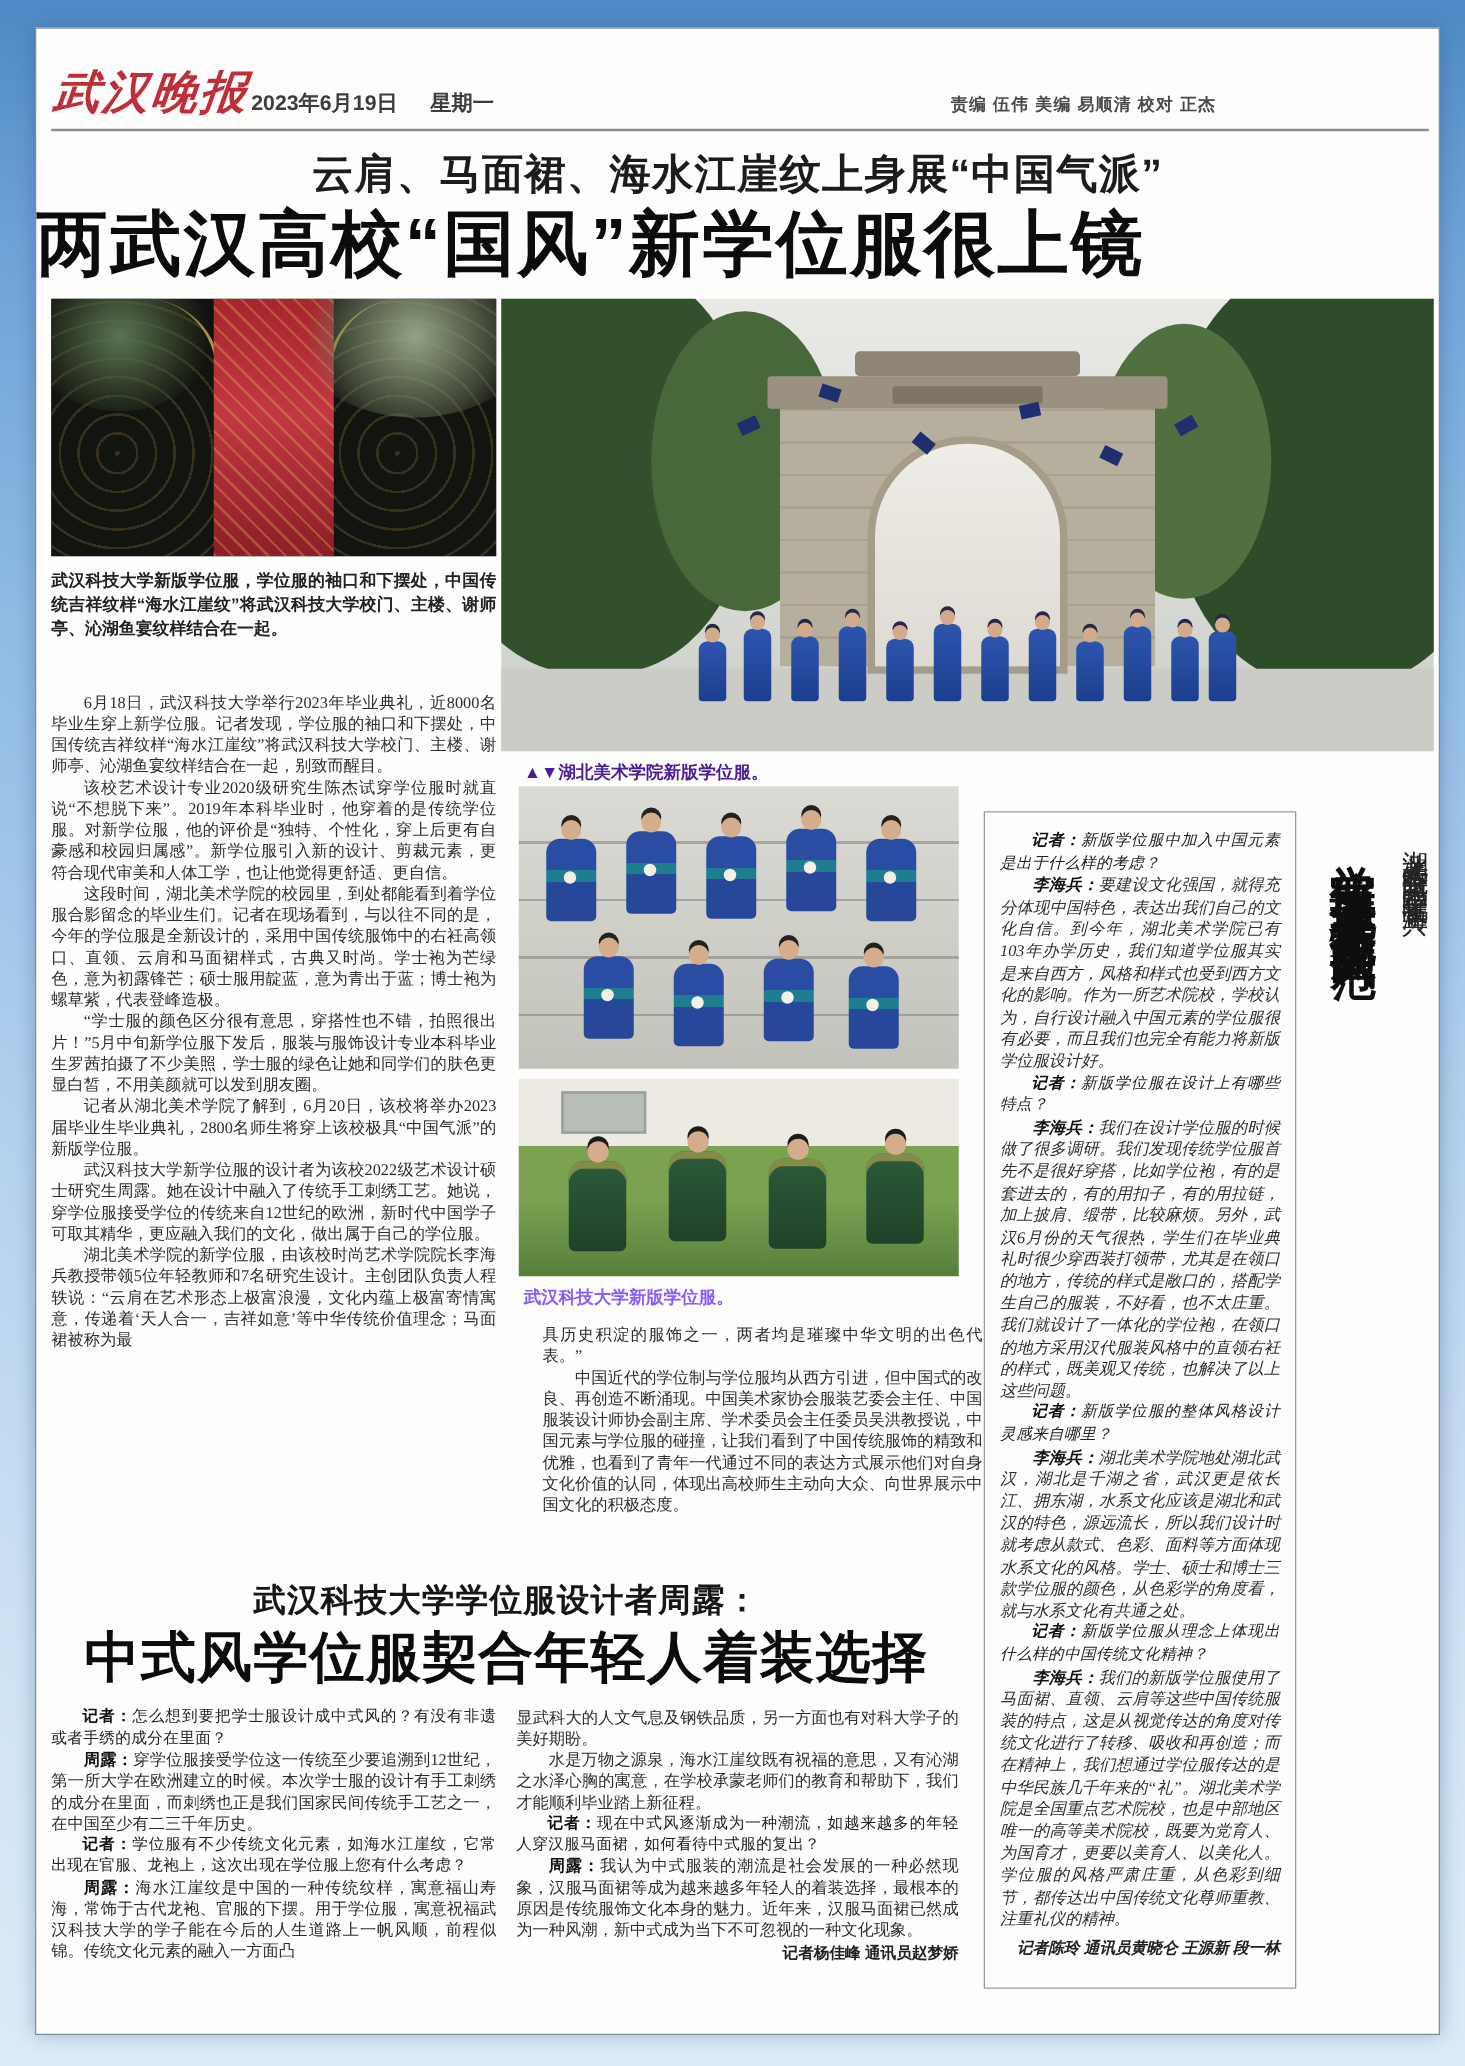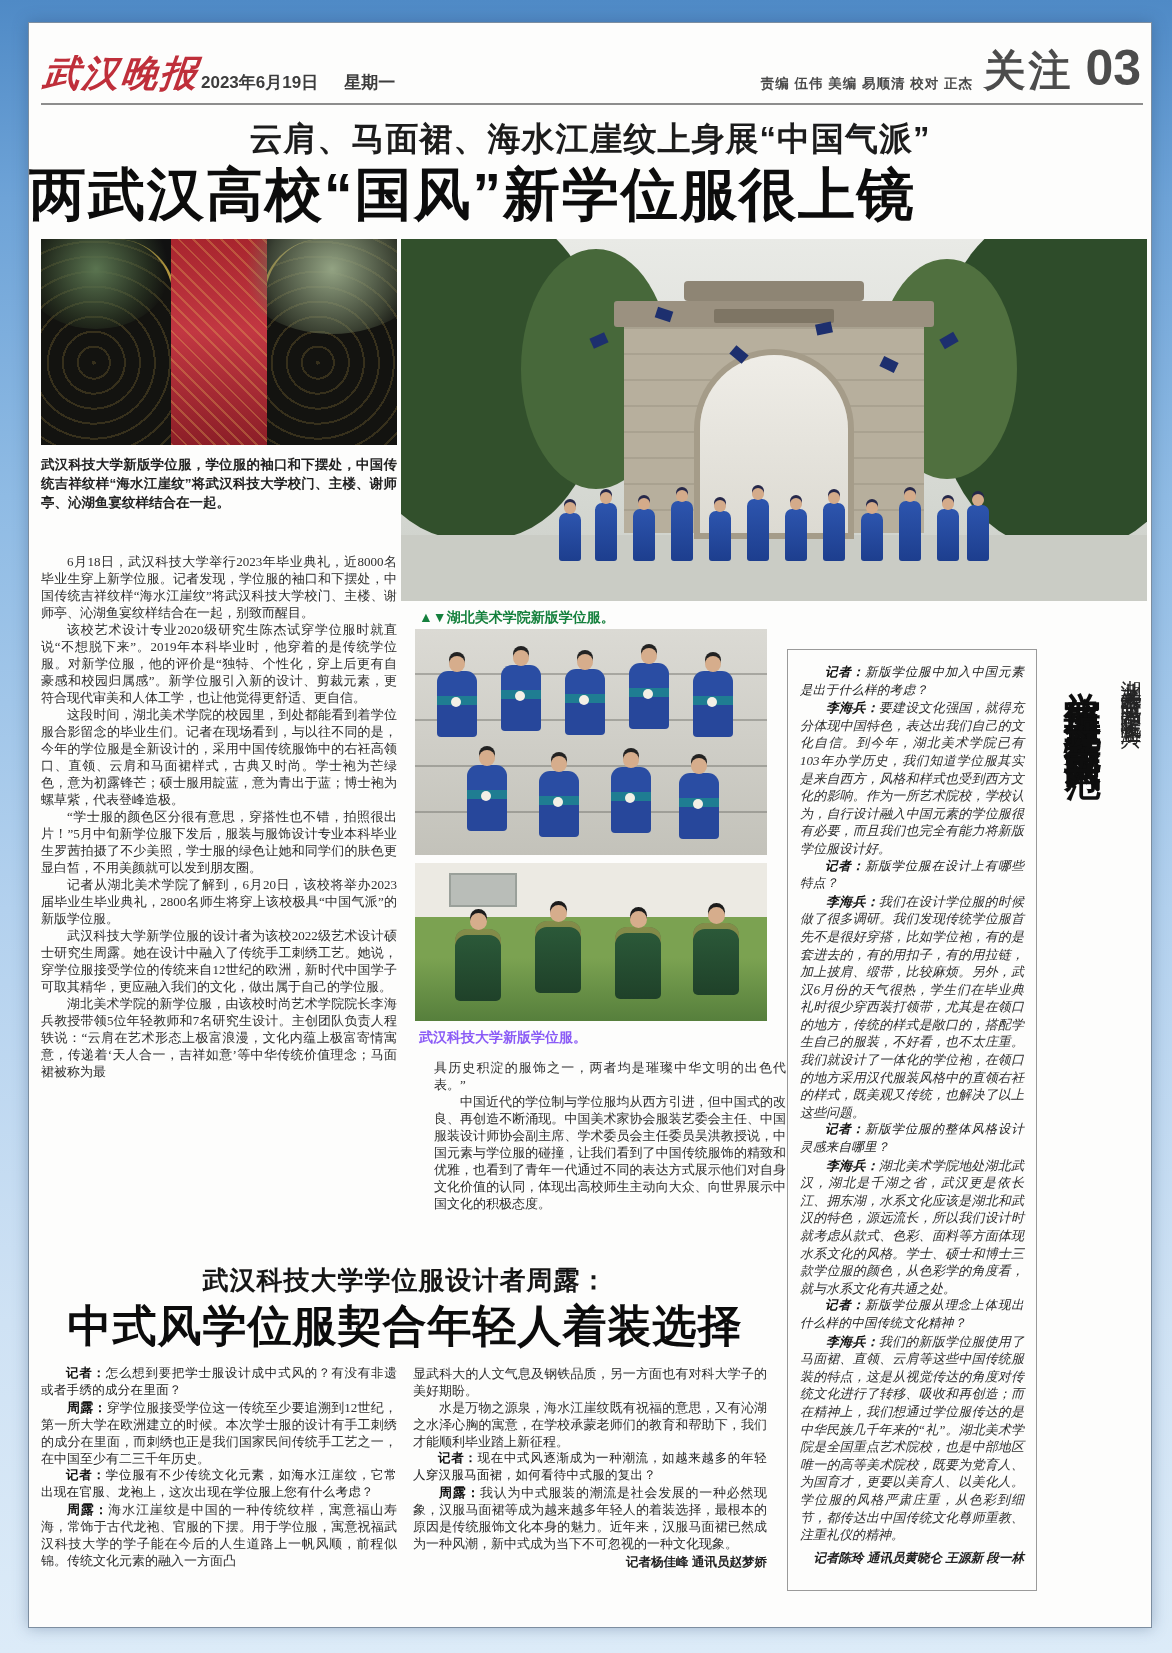--- a/index.html
+++ b/index.html
@@ -78,21 +78,21 @@
   .ph-steps .fig:nth-child(7){left:124px;top:142px}.ph-steps .fig:nth-child(8){left:196px;top:138px}
   .ph-steps .fig:nth-child(9){left:264px;top:144px}
   .ph-grass{left:386px;top:840px;width:352px;height:158px;background:linear-gradient(180deg,#eceae3 0 34%,#7ba251 34% 60%,#567f3c 100%);}
   .ph-grass .window{position:absolute;left:34px;top:10px;width:64px;height:30px;background:#b9bdb8;border:2px solid #9aa09a;}
   .gfig{position:absolute;width:46px;height:72px;border-radius:12px 12px 5px 5px;background:linear-gradient(180deg,#2c5b3a,#1f4129);box-shadow:inset 0 6px 0 rgba(220,190,90,.5);}
   .gfig::before{content:"";position:absolute;top:-16px;left:15px;width:17px;height:17px;border-radius:50%;background:#d6ad8c;box-shadow:0 -4px 0 0 #1c1c1c;}
   .ph-grass .gfig:nth-child(2){left:40px;top:66px}.ph-grass .gfig:nth-child(3){left:120px;top:58px}
   .ph-grass .gfig:nth-child(4){left:200px;top:64px}.ph-grass .gfig:nth-child(5){left:278px;top:60px}
   
   .cap-left{position:absolute;left:12px;top:432px;width:356px;font-size:13.5px;line-height:19px;font-weight:700;color:#222;text-align:justify;}
-  .cap-main{position:absolute;left:390px;top:586px;font-size:14px;font-weight:700;color:#15803d;}
+  .cap-main{position:absolute;left:390px;top:586px;font-size:14px;font-weight:700;color:#4c1d95;}
   .cap-mid{position:absolute;left:390px;top:1006px;font-size:14px;font-weight:700;color:#8b5cf6;}
   .art{font-family:"Liberation Serif",serif;font-size:13px;line-height:17px;color:#2d2d2d;text-align:justify;}
   .art .para{margin:0;text-indent:2em;}
   .art .para b{font-weight:700;color:#111;}
   .art .para.q{font-family:"Liberation Sans",sans-serif;color:#222;font-size:12.5px;letter-spacing:.3px;}
   .col-left-art{position:absolute;left:12px;top:530px;width:356px;height:708px;overflow:hidden;}
   .col-mid-art{position:absolute;left:405px;top:1036px;width:352px;height:202px;overflow:hidden;}
   
   .box{position:absolute;left:758px;top:626px;width:250px;height:942px;border:1px solid #9a9a9a;
     padding:14px 12px;box-sizing:border-box;overflow:hidden;font-style:italic;}
@@ -112,23 +112,20 @@
 <body>
 
 <div class="canvas">
   <div class="page">
 
     <div class="logo">武汉晚报</div>
     <div class="mh-date">
       <span>2023年6月19日</span><span class="wd">星期一</span>
     </div>
     <div class="mh-editors">责编 伍伟 美编 易顺清 校对 正杰</div>
-    <div class="mh-section">
-      <span class="sec">关注</span><span class="no">03</span>
-    </div>
     <div class="mh-rule"></div>
 
     <div class="kicker">云肩、马面裙、海水江崖纹上身展“中国气派”</div>
     <div class="headline">两武汉高校“国风”新学位服很上镜</div>
 
     <div class="ph ph-gown">
       <div class="panel-l"></div>
       <div class="panel-r"></div>
       <div class="red"></div>
       <div class="blur-l"></div>

